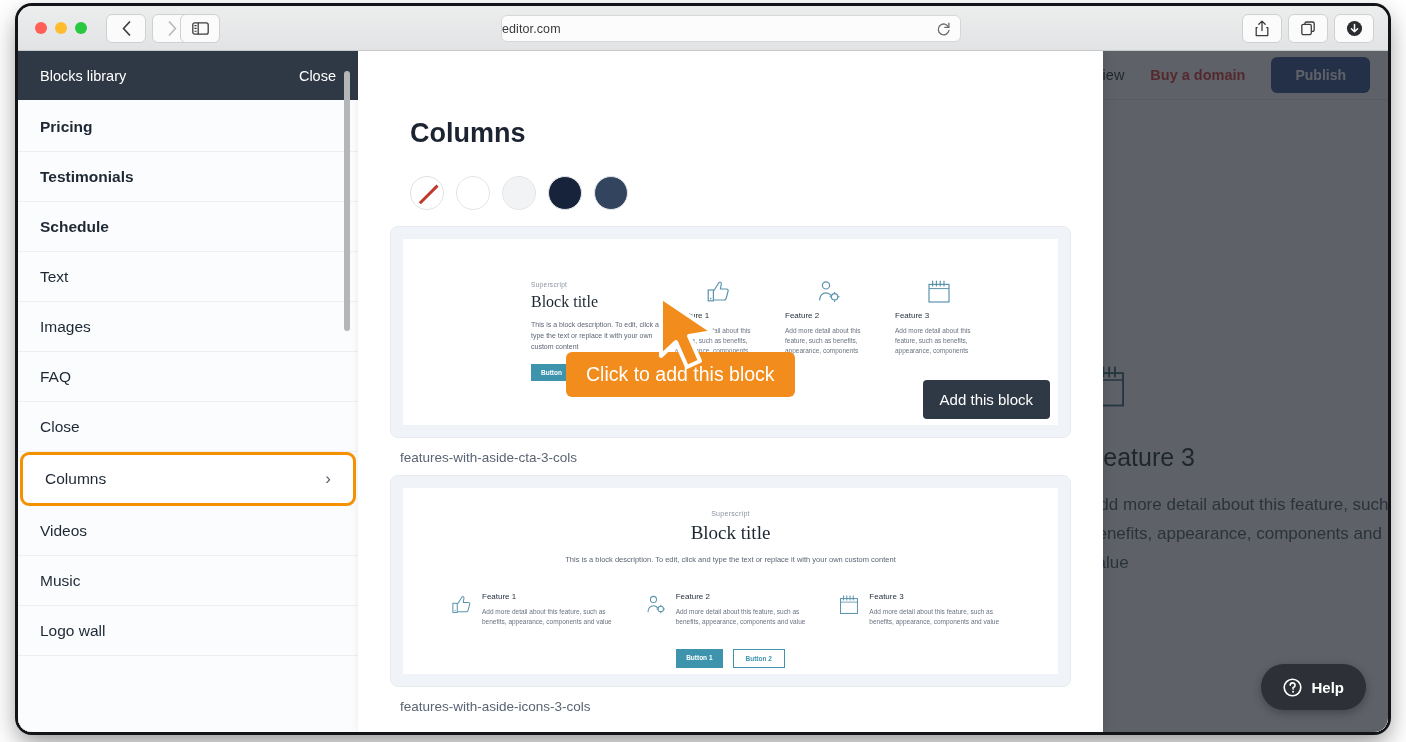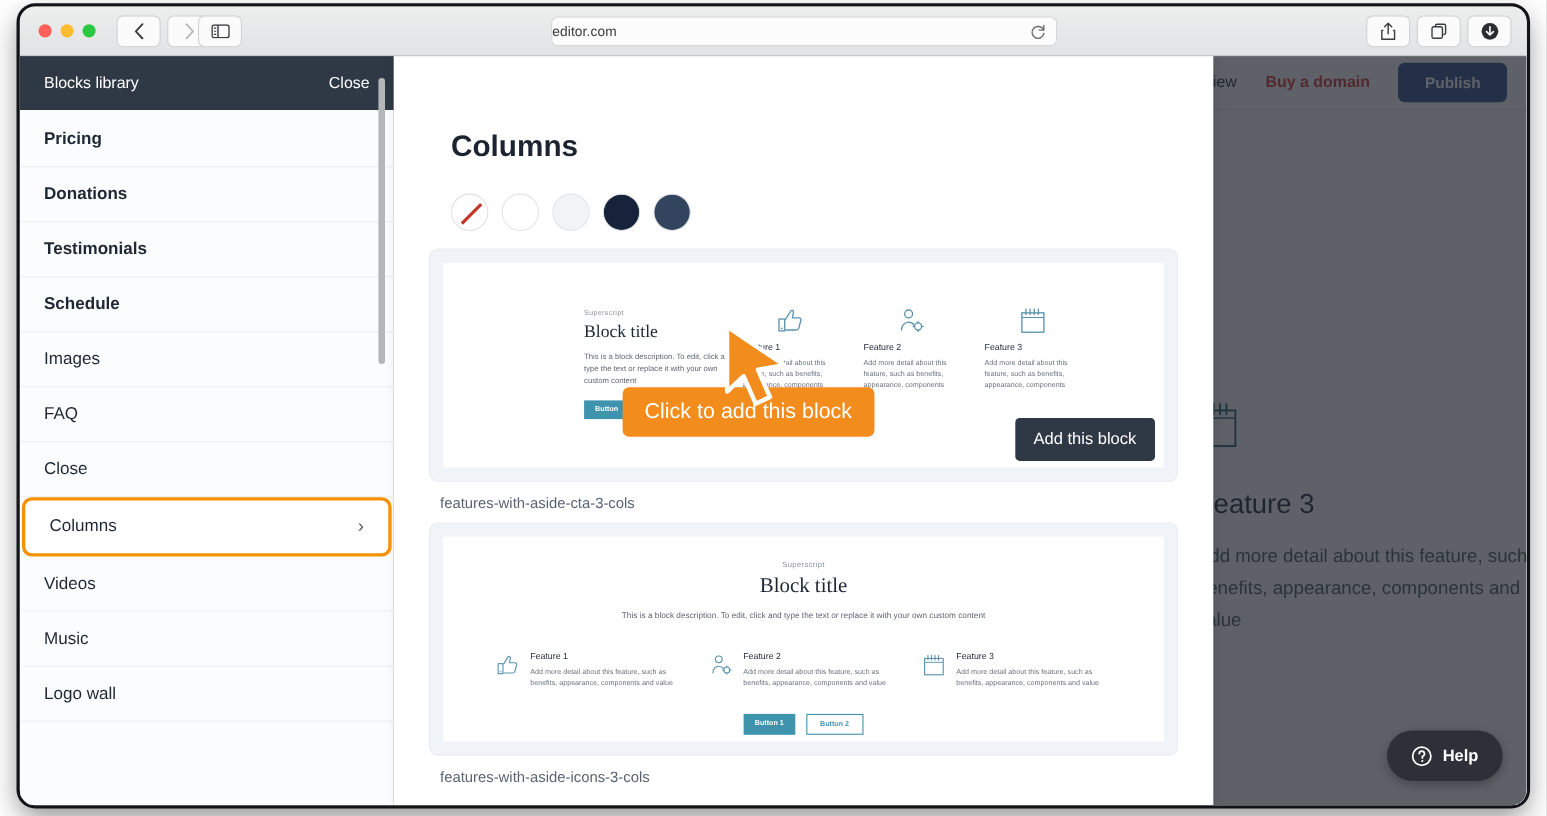--- a/index.html
+++ b/index.html
@@ -278,27 +278,27 @@
     <div class="library">
       <div class="lib-head">
         <span class="lib-title">Blocks library</span>
         <span class="lib-close">Close</span>
       </div>
       <div class="lib-list" id="lib-list">
           <div class="lib-item bold">
             <span>Pricing</span>
           </div>
           <div class="lib-item bold">
-            <span>Donations</span>
-          </div>
-          <div class="lib-item bold">
             <span>Testimonials</span>
           </div>
           <div class="lib-item bold">
             <span>Schedule</span>
+          </div>
+          <div class="lib-item">
+            <span>Text</span>
           </div>
           <div class="lib-item">
             <span>Images</span>
           </div>
           <div class="lib-item">
             <span>FAQ</span>
           </div>
           <div class="lib-item">
             <span>Close</span>
           </div>

